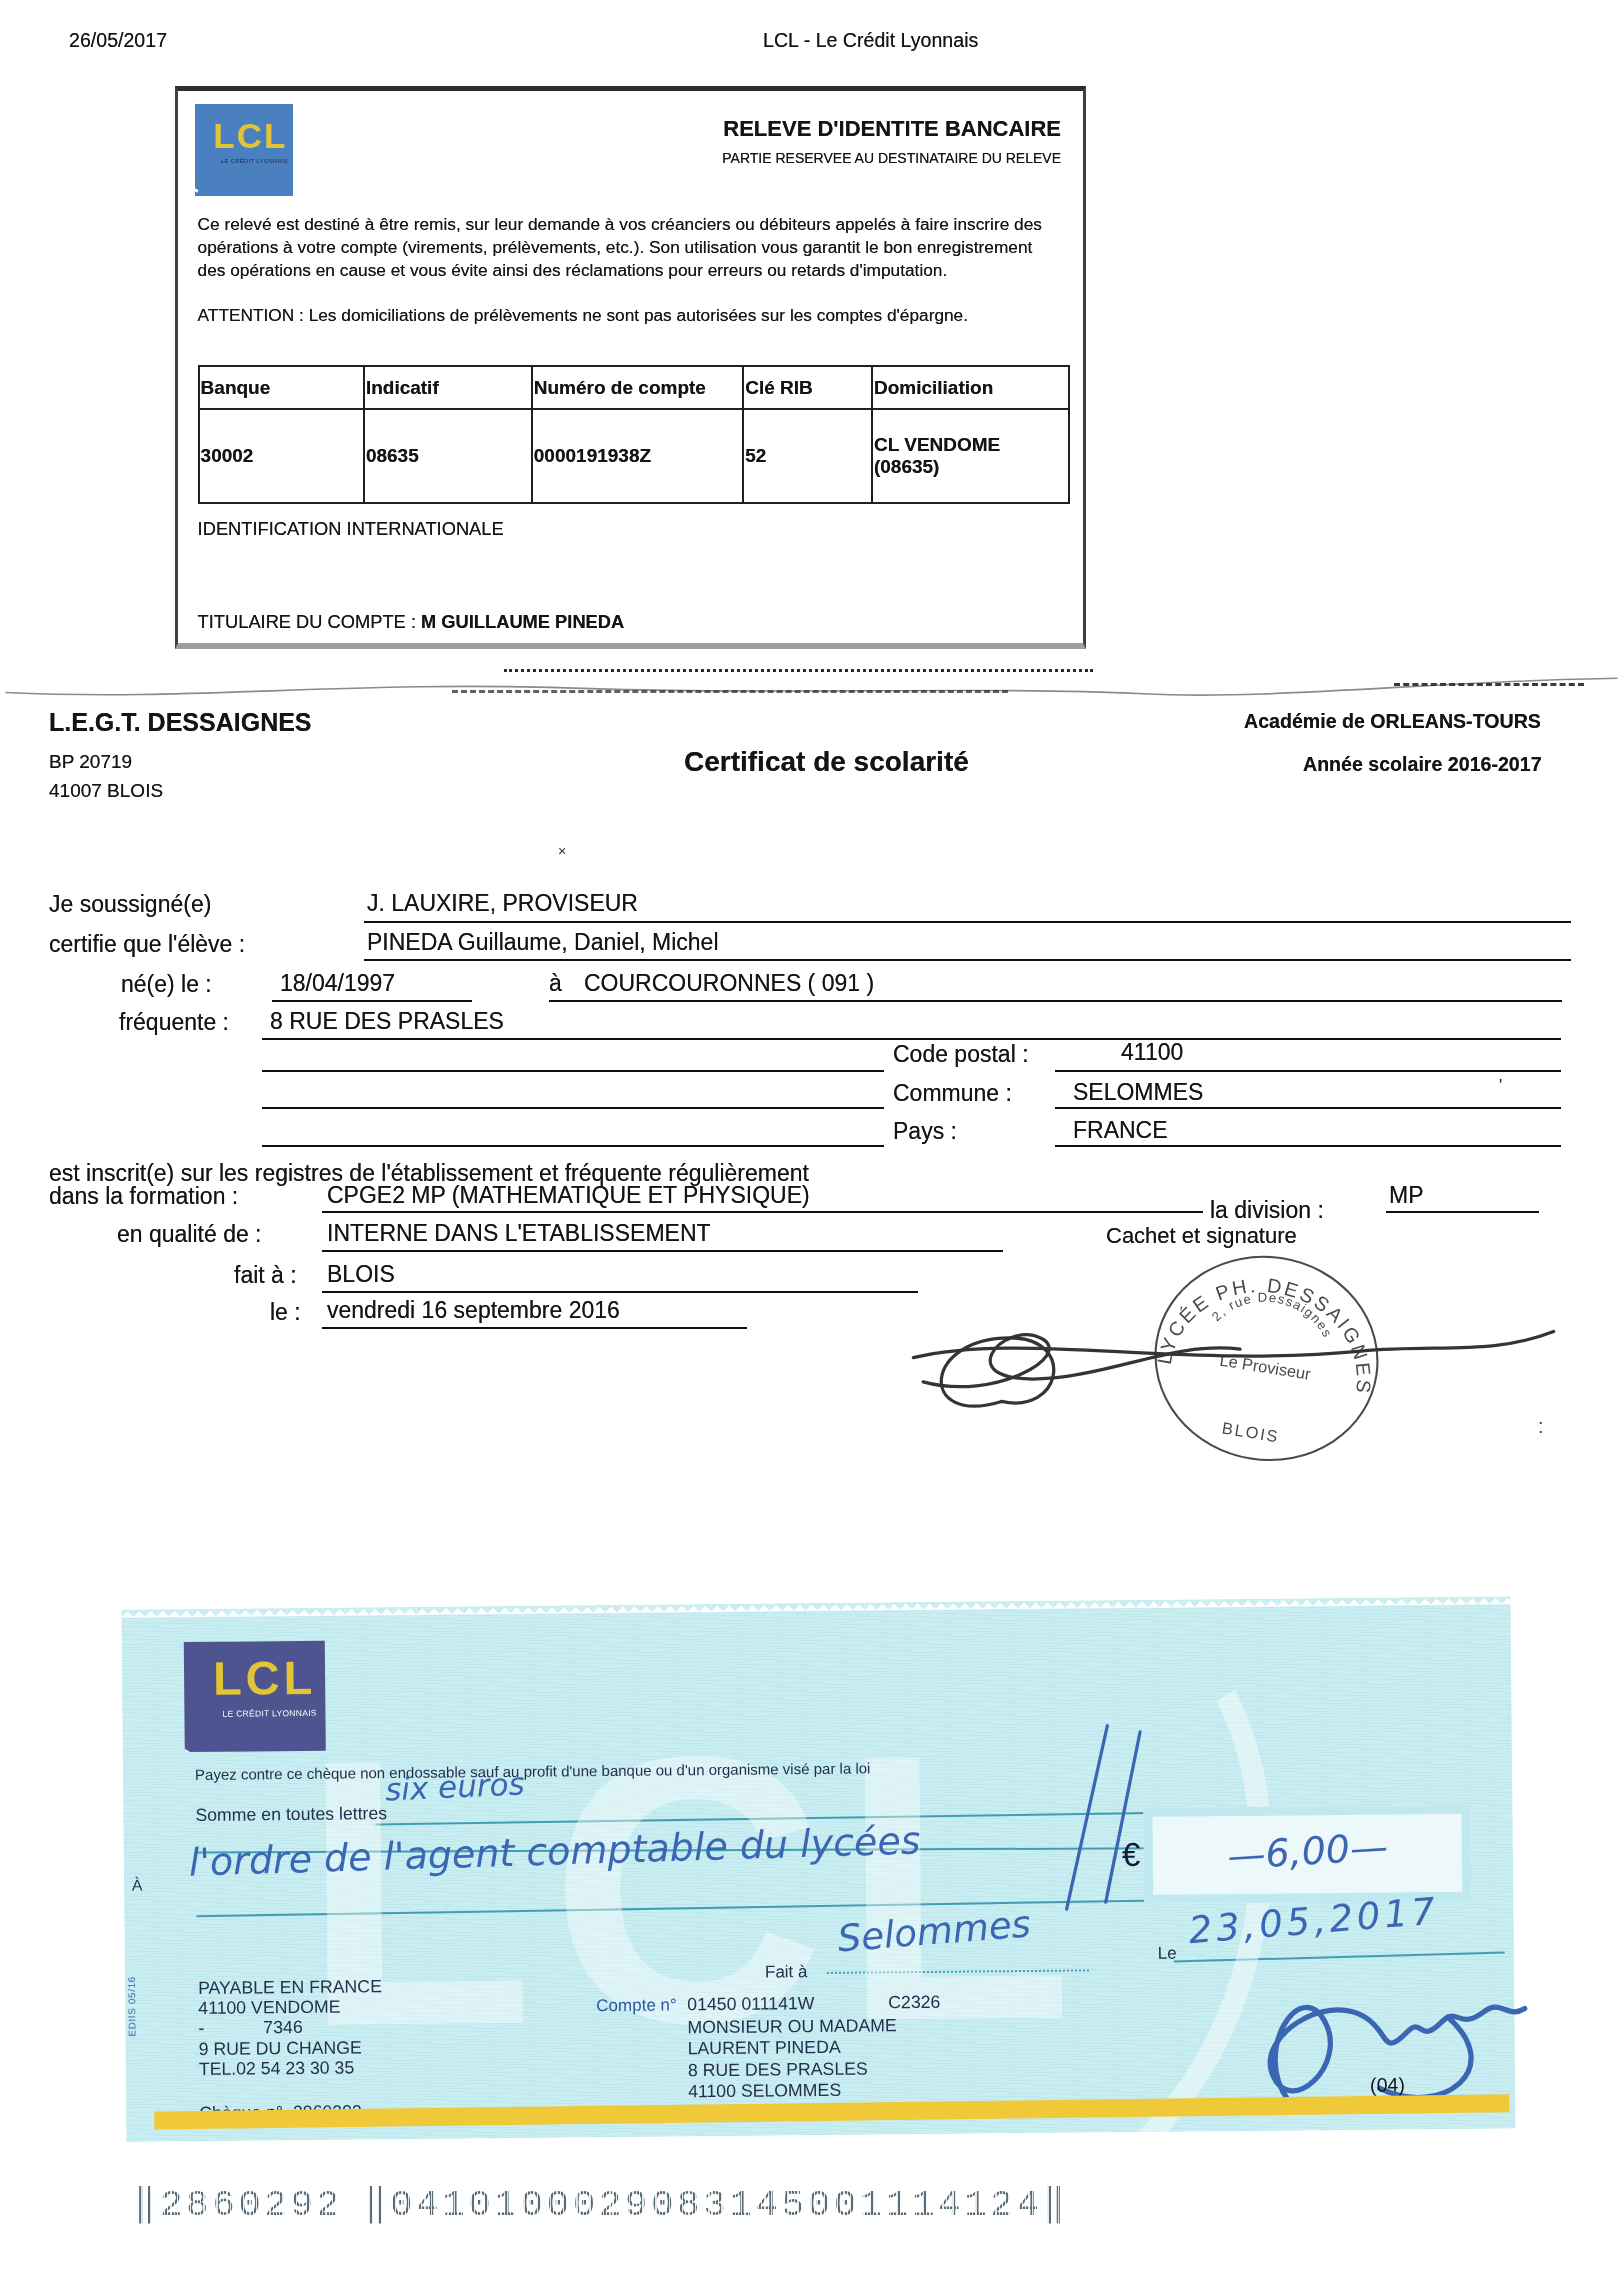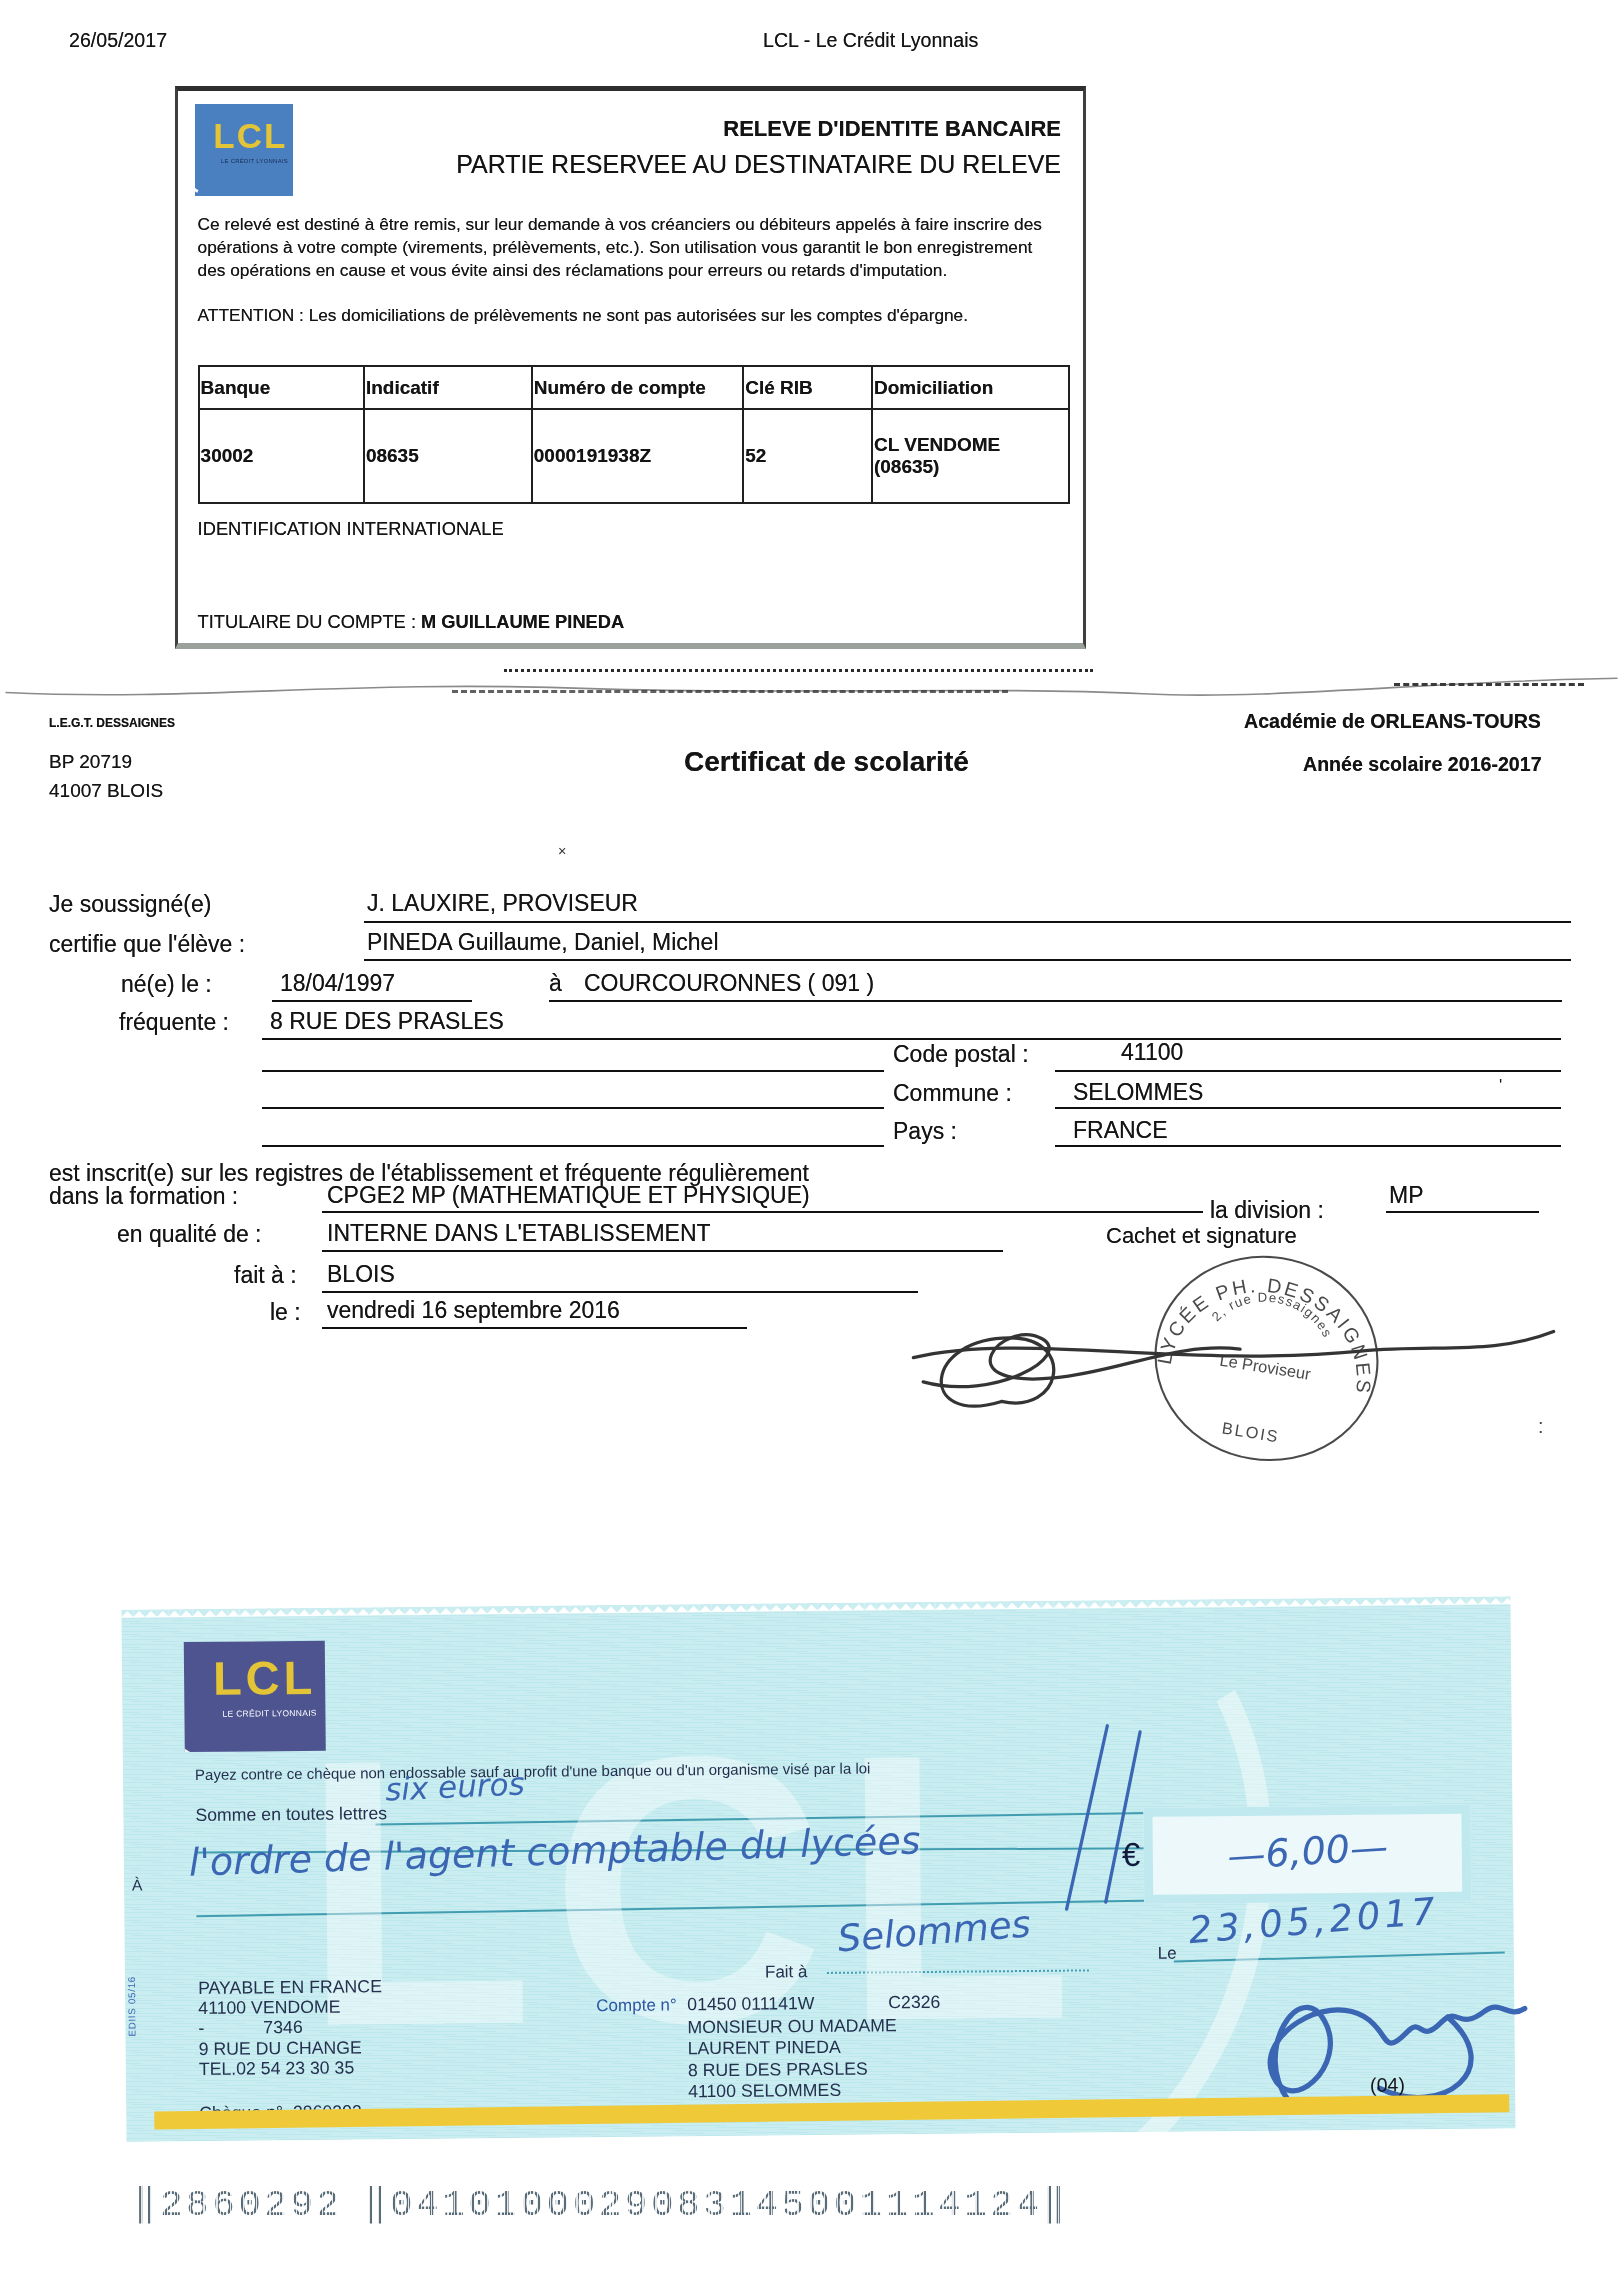--- a/index.html
+++ b/index.html
@@ -18,21 +18,21 @@
     position:absolute; left:175px; top:86px; width:911px; height:563px;
     border:3.3px solid #3f3f3f; border-top:5.9px solid #2e2e2e; border-bottom:6.5px solid #9aa09a;
     background:#fff; box-sizing:border-box;
   }
   #rib-logo { position:absolute; left:17px; top:13px; width:98px; height:92px; background:#4a80c0; overflow:hidden; }
   #rib-logo .lcl { position:absolute; left:18.3px; top:11.8px; font-size:35px; font-weight:bold; color:#e3c437; letter-spacing:2px; }
   #rib-logo .sub { position:absolute; left:26px; top:54px; font-size:5.9px; color:#1a2a55; letter-spacing:0.3px; }
   .crescent { position:absolute; width:79px; height:84px; border:3.9px solid transparent;
     border-left:3.9px solid rgba(255,255,255,0.95); border-radius:50%; left:-22px; top:3.9px; transform:rotate(-18deg); }
   #rib-title { position:absolute; right:22px; top:25px; font-size:22px; font-weight:bold; }
-  #rib-subtitle { position:absolute; right:22px; top:59px; font-size:25px; }
+  #rib-subtitle { position:absolute; right:22px; top:59px; font-size:14px; }
   #rib-intro { position:absolute; left:19.6px; top:122px; width:851px; font-size:17.3px; line-height:23px; }
   #rib-attention { position:absolute; left:19.6px; top:214px; width:857px; font-size:17.3px; }
 
   #rib-table { position:absolute; left:19.6px; top:274px; width:872px; border-collapse:collapse; table-layout:fixed; }
   #rib-table th, #rib-table td { border:2px solid #202020; text-align:left; font-size:19px; }
   #rib-table { border:2.6px solid #202020; }
   #rib-table th { height:39px; font-weight:bold; }
   #rib-table td { height:90px; font-weight:bold; }
 
   #intl-label { position:absolute; left:19.6px; top:427px; font-size:18.3px; }
@@ -140,21 +140,21 @@
   </div>
 </div>
 
 <div class="dotline" style="left:504px; top:669px; width:589px;"></div>
 <svg class="abs" style="left:0; top:673px;" width="1623" height="39" viewBox="0 0 2480 60">
   <path d="M0,30 C300,44 520,10 900,24 C1200,34 1500,20 1750,32 C1950,42 2200,12 2480,8" stroke="#8a8a8a" stroke-width="2.5" fill="none"></path>
 </svg>
 <div class="dashline" style="left:452px; top:690px; width:556px; opacity:.8;"></div>
 <div class="dashline" style="left:1394px; top:683px; width:190px; border-top-width:3.9px;"></div>
 
-<div class="ct-sm scan b" style="left:49px; top:708px; font-size:12px;margin-top:8px;">L.E.G.T. DESSAIGNES</div>
+<div class="ct-sm scan b" style="left:49px; top:708px; font-size:25px;">L.E.G.T. DESSAIGNES</div>
 <div class="ct-sm scan" style="left:49px; top:751px; font-size:19px;">BP 20719</div>
 <div class="ct-sm scan" style="left:49px; top:780px; font-size:19px;">41007 BLOIS</div>
 <div class="abs scan b" style="left:684px; top:746px; font-size:28px;">Certificat de scolarité</div>
 <div class="ct-sm scan b" style="left:1244px; top:710px;">Académie de ORLEANS-TOURS</div>
 <div class="ct-sm scan b" style="left:1303px; top:753px;">Année scolaire  2016-2017</div>
 
 <div class="abs" style="left:558px; top:843px; font-size:14.4px; color:#333;">×</div>
 
 <div class="ct scan" style="left:49px; top:891px;">Je soussigné(e)</div>
 <div class="ct scan" style="left:367px; top:890px;">J.  LAUXIRE, PROVISEUR</div>

